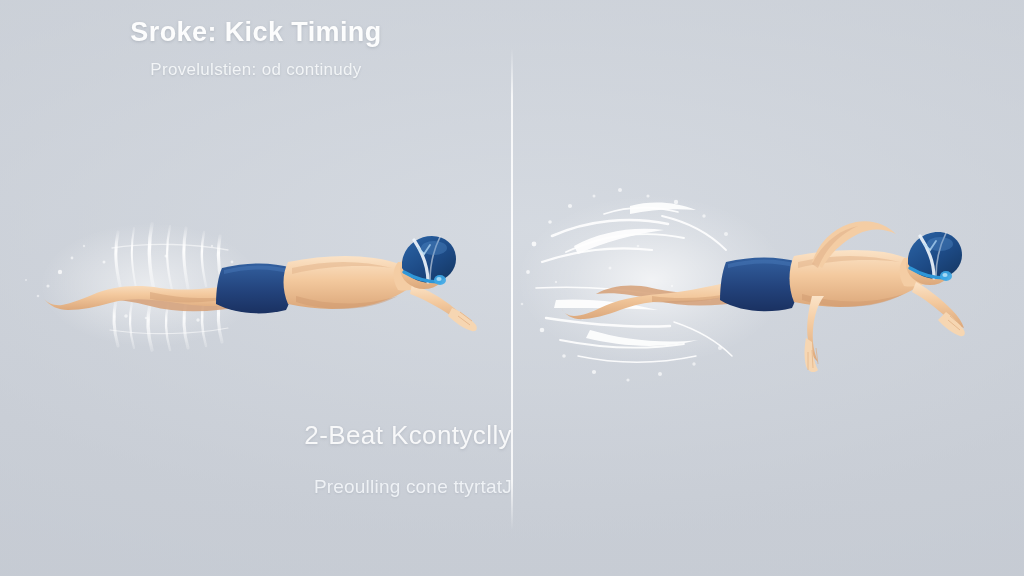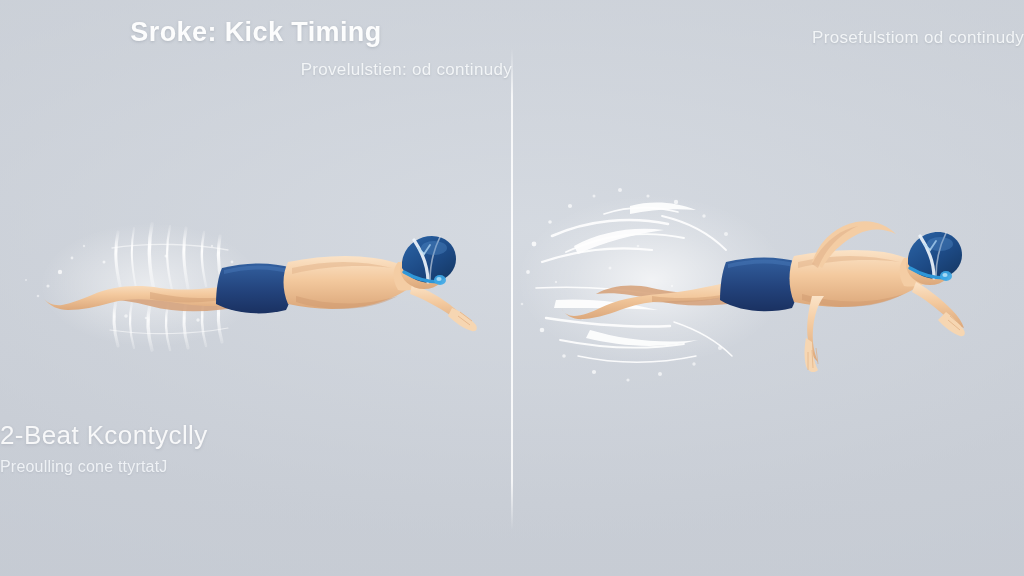--- a/index.html
+++ b/index.html
@@ -66,40 +66,39 @@
     text-shadow: 0 1px 3px rgba(120,128,140,0.35);
     line-height: 1.2;
   }
   .subtitle {
     margin-top: 12px;
     font-size: 17px;
     font-weight: 400;
     letter-spacing: 0.3px;
     color: rgba(248,250,252,0.88);
     text-shadow: 0 1px 2px rgba(120,128,140,0.25);
-    text-align: right;
   }
 
   .foot-block {
     position: absolute;
     top: 420px;
     left: 0;
     width: 512px;
-    text-align: left;
+    text-align: right;
   }
   .foot-title {
     font-size: 26px;
     font-weight: 500;
     letter-spacing: 0.4px;
     color: rgba(255,255,255,0.88);
     text-shadow: 0 1px 3px rgba(125,133,145,0.3);
   }
   .foot-caption {
-    margin-top: 7px;
-    font-size: 16px;
+    margin-top: 25px;
+    font-size: 19px;
     font-weight: 400;
     letter-spacing: 0.2px;
     color: rgba(250,252,255,0.80);
     text-shadow: 0 1px 2px rgba(125,133,145,0.22);
   }
 
   
   .swimmer-svg {
     position: absolute;
     top: 0;
@@ -281,21 +280,20 @@
 
     <div class="foot-block">
       <div class="foot-title">2-Beat Kcontyclly</div>
       <div class="foot-caption">Preoulling cone ttyrtatJ</div>
     </div>
   </div>
 
   <div class="panel right">
 
     <div class="head-block">
-      <div class="subtitle">Prosefulstiom od continudy</div>
     </div>
 
     <svg class="splash-svg" width="512" height="576" viewBox="0 0 512 576">
       <defs>
         <radialGradient id="mistR" cx="50%" cy="50%" r="50%">
           <stop offset="0%" stop-color="#ffffff" stop-opacity="0.70"></stop>
           <stop offset="60%" stop-color="#ffffff" stop-opacity="0.22"></stop>
           <stop offset="100%" stop-color="#ffffff" stop-opacity="0"></stop>
         </radialGradient>
       </defs>

